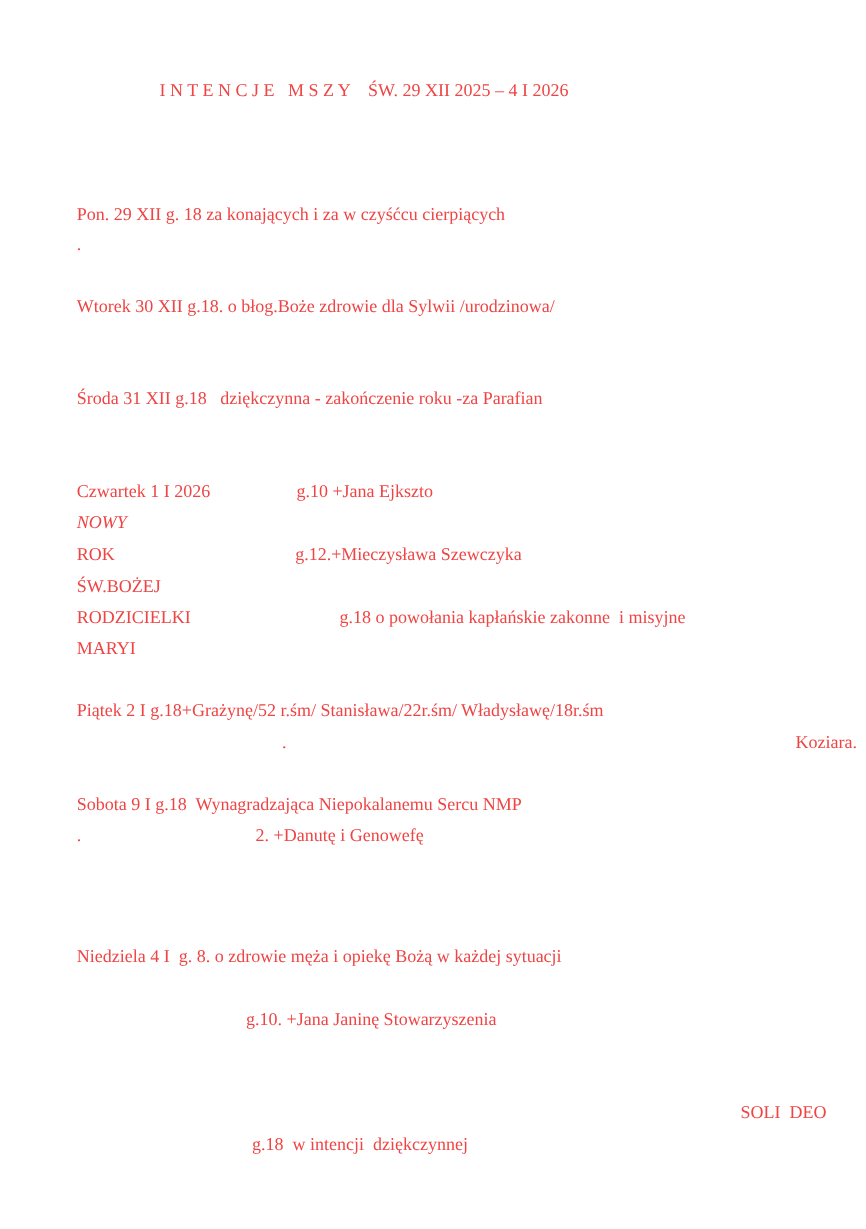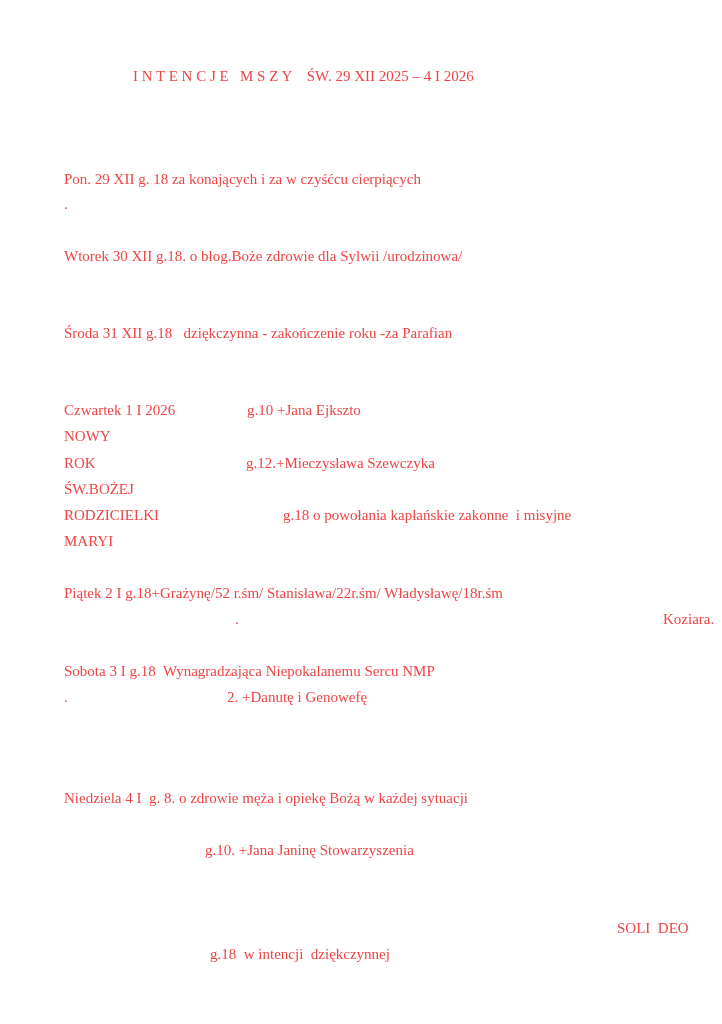--- a/index.html
+++ b/index.html
@@ -32,34 +32,34 @@
 
   <div class="line" style="left:64px; top:168px;">Pon. 29 XII g. 18 za konających i za w czyśćcu cierpiących</div>
   <div class="line" style="left:64px; top:193px;">.</div>
 
   <div class="line" style="left:64px; top:245px;">Wtorek 30 XII g.18. o błog.Boże zdrowie dla Sylwii /urodzinowa/</div>
 
   <div class="line" style="left:64px; top:322px;">Środa 31 XII g.18   dziękczynna - zakończenie roku -za Parafian</div>
 
   <div class="line" style="left:64px; top:399px;">Czwartek 1 I 2026</div>
   <div class="line" style="left:247px; top:399px;">g.10 +Jana Ejkszto</div>
-  <div class="line" style="left:64px; top:425px;">NOWY</div>
+  <div class="line" style="left:64px; top:425px;font-style:italic;">NOWY</div>
   <div class="line" style="left:64px; top:452px;">ROK</div>
   <div class="line" style="left:246px; top:452px;font-family:Liberation Serif, serif;">g.12.+Mieczysława Szewczyka</div>
   <div class="line" style="left:64px; top:478px;">ŚW.BOŻEJ</div>
   <div class="line" style="left:64px; top:504px;">RODZICIELKI</div>
   <div class="line" style="left:283px; top:504px;">g.18 o powołania kapłańskie zakonne  i misyjne</div>
   <div class="line" style="left:64px; top:530px;">MARYI</div>
 
   <div class="line" style="left:64px; top:582px;">Piątek 2 I g.18+Grażynę/52 r.śm/ Stanisława/22r.śm/ Władysławę/18r.śm</div>
   <div class="line" style="left:235px; top:608px;">.</div>
   <div class="line" style="left:663px; top:608px;">Koziara.</div>
 
-  <div class="line" style="left:64px; top:660px;">Sobota 3 I g.18  Wynagradzająca Niepokalanemu Sercu NMP</div>
+  <div class="line" style="left:64px; top:660px;">Sobota 9 I g.18  Wynagradzająca Niepokalanemu Sercu NMP</div>
   <div class="line" style="left:64px; top:686px;">.</div>
-  <div class="line" style="left:227px; top:686px;">2. +Danutę i Genowefę</div>
+  <div class="line" style="left:213px; top:686px;">2. +Danutę i Genowefę</div>
 
   <div class="line" style="left:64px; top:787px;">Niedziela 4 I  g. 8. o zdrowie męża i opiekę Bożą w każdej sytuacji</div>
   <div class="line" style="left:205px; top:839px;">g.10. +Jana Janinę Stowarzyszenia</div>
   <div class="line" style="left:617px; top:917px;">SOLI  DEO</div>
   <div class="line" style="left:210px; top:943px;">g.18  w intencji  dziękczynnej</div>
 
 </div>
 
 </body></html>

